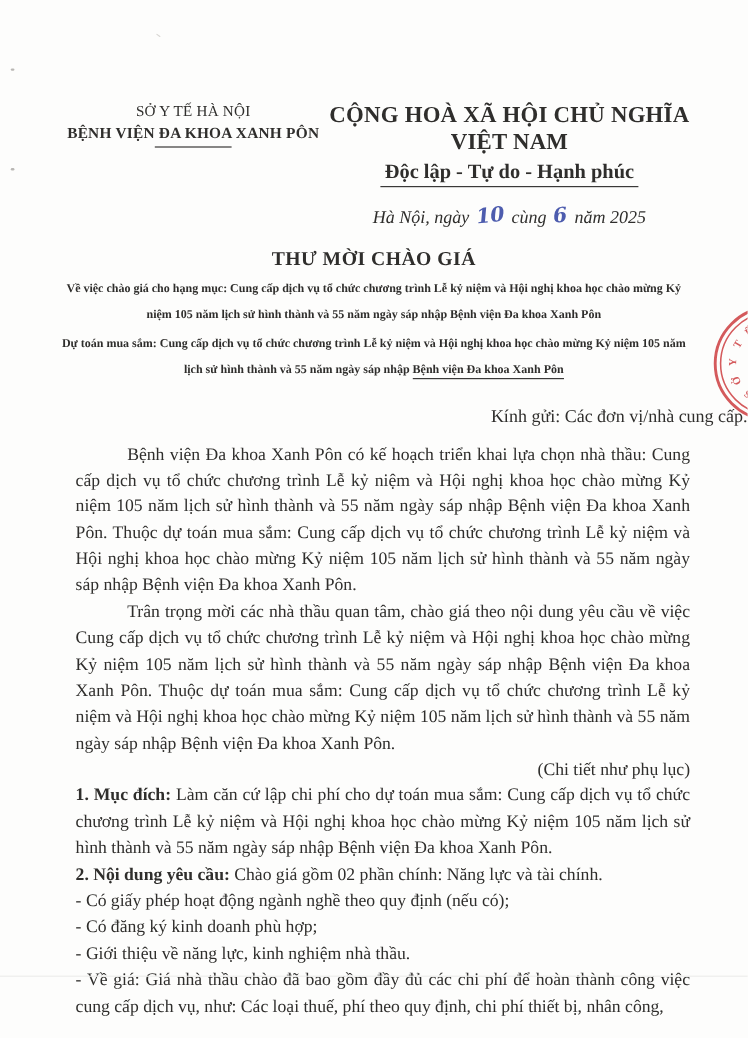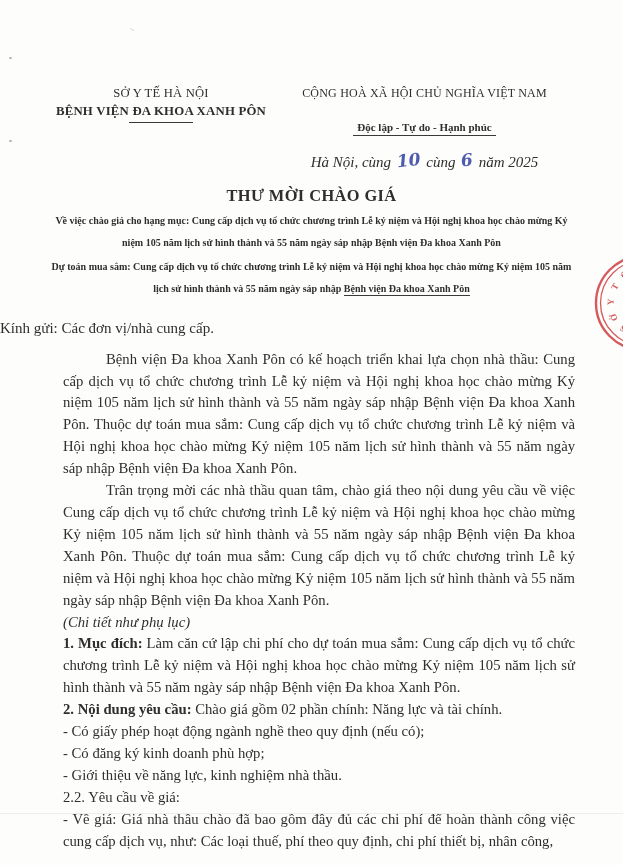--- a/index.html
+++ b/index.html
@@ -14,49 +14,49 @@
   }
   .page{position:relative;width:623px;height:865px;}
 
   
   .header{display:flex;padding:86px 44px 0 52px;}
   .header-left{width:218px;text-align:center;}
   .hl1{font-size:12.6px;letter-spacing:.2px;}
   .hl2{font-size:12.8px;font-weight:bold;margin-top:3px;letter-spacing:.2px;}
   .hl-rule{width:64px;border-bottom:1.4px solid #3a3938;margin:3px auto 0;}
   .header-right{flex:1;text-align:center;}
-  .hr1{font-size:12px;font-weight:normal;letter-spacing:.2px;}
-  .hr2{font-size:11px;font-weight:bold;margin-top:20px;display:inline-block;
+  .hr1{font-size:19px;font-weight:bold;letter-spacing:.2px;}
+  .hr2{font-size:17px;font-weight:bold;margin-top:3px;display:inline-block;
        border-bottom:1.4px solid #3a3938;padding:0 4px 2px;}
   .dateline{margin-top:15px;font-style:italic;font-size:15px;white-space:nowrap;}
   .handwrite{
     color:#4d5cae;
     font-size:17px;
     font-weight:bold;
     font-style:italic;
     display:inline-block;
     transform:rotate(-6deg) translateY(-1px);
     padding:0 2px;
     font-family:"DejaVu Serif",serif;
   }
 
   
   .title{margin-top:15px;text-align:center;font-size:16.4px;font-weight:bold;letter-spacing:.4px;}
   .subtitle{width:520px;margin:4px auto 0;text-align:center;font-weight:bold;
             font-size:10px;line-height:22.4px;}
   .subtitle2{margin-top:1px;}
   .u{border-bottom:1.1px solid #3a3938;padding-bottom:1px;}
 
-  .salutation{margin-top:19px;text-align:left;font-size:15px;}
+  .salutation{margin-top:19px;text-align:right;font-size:15px;}
 
   
   .body-text{margin:12px 48px 0 63px;font-size:14.7px;line-height:21.9px;text-align:justify;}
   .body-text p{margin:0;}
   .indent{text-indent:43px;}
-  .note{text-align:left;font-style:italic;text-indent:0;}
+  .note{text-align:right;text-indent:0;}
   .b{font-weight:bold;}
   .i{font-style:italic;}
 
   
   .stamp{position:absolute;top:252px;right:0;width:30px;height:105px;pointer-events:none;}
   .stamp svg{display:block;}
 
   
   .scanline{position:absolute;left:0;top:813px;width:623px;height:1px;background:#ededeb;}
   .speck{position:absolute;background:#b9b7b4;border-radius:1px;}
@@ -79,21 +79,21 @@
       <div class="hl1">SỞ Y TẾ HÀ NỘI</div>
       <div class="hl2">BỆNH VIỆN ĐA KHOA XANH PÔN</div>
       <div class="hl-rule"></div>
     </div>
     <div class="header-right">
       <div class="hr1">CỘNG HOÀ XÃ HỘI CHỦ NGHĨA VIỆT NAM</div>
       <div>
         <span class="hr2">Độc lập - Tự do - Hạnh phúc</span>
       </div>
       <div class="dateline">
-        <span>Hà Nội, cùng</span>
+        <span>Hà Nội, ngày</span>
         <span class="handwrite">10</span>
         <span>cùng</span>
         <span class="handwrite">6</span>
         <span>năm 2025</span>
       </div>
     </div>
   </div>
 
   <div class="title">THƯ MỜI CHÀO GIÁ</div>
   <div class="subtitle">Về việc chào giá cho hạng mục: Cung cấp dịch vụ tổ chức chương trình Lễ kỷ niệm và Hội nghị khoa học chào mừng Kỷ niệm 105 năm lịch sử hình thành và 55 năm ngày sáp nhập Bệnh viện Đa khoa Xanh Pôn</div>
@@ -105,21 +105,20 @@
 
   <div class="body-text">
     <p class="indent">Bệnh viện Đa khoa Xanh Pôn có kế hoạch triển khai lựa chọn nhà thầu: Cung cấp dịch vụ tổ chức chương trình Lễ kỷ niệm và Hội nghị khoa học chào mừng Kỷ niệm 105 năm lịch sử hình thành và 55 năm ngày sáp nhập Bệnh viện Đa khoa Xanh Pôn. Thuộc dự toán mua sắm: Cung cấp dịch vụ tổ chức chương trình Lễ kỷ niệm và Hội nghị khoa học chào mừng Kỷ niệm 105 năm lịch sử hình thành và 55 năm ngày sáp nhập Bệnh viện Đa khoa Xanh Pôn.</p>
     <p class="indent">Trân trọng mời các nhà thầu quan tâm, chào giá theo nội dung yêu cầu về việc Cung cấp dịch vụ tổ chức chương trình Lễ kỷ niệm và Hội nghị khoa học chào mừng Kỷ niệm 105 năm lịch sử hình thành và 55 năm ngày sáp nhập Bệnh viện Đa khoa Xanh Pôn. Thuộc dự toán mua sắm: Cung cấp dịch vụ tổ chức chương trình Lễ kỷ niệm và Hội nghị khoa học chào mừng Kỷ niệm 105 năm lịch sử hình thành và 55 năm ngày sáp nhập Bệnh viện Đa khoa Xanh Pôn.</p>
     <p class="note">(Chi tiết như phụ lục)</p>
     <p><span class="b">1. Mục đích:</span><span> Làm căn cứ lập chi phí cho dự toán mua sắm: Cung cấp dịch vụ tổ chức chương trình Lễ kỷ niệm và Hội nghị khoa học chào mừng Kỷ niệm 105 năm lịch sử hình thành và 55 năm ngày sáp nhập Bệnh viện Đa khoa Xanh Pôn.</span></p>
     <p><span class="b">2. Nội dung yêu cầu:</span><span> Chào giá gồm 02 phần chính: Năng lực và tài chính.</span></p>
     <p>- Có giấy phép hoạt động ngành nghề theo quy định (nếu có);</p>
     <p>- Có đăng ký kinh doanh phù hợp;</p>
     <p>- Giới thiệu về năng lực, kinh nghiệm nhà thầu.</p>
-    <p>2.2. Yêu cầu về giá:</p>
     <p>- Về giá: Giá nhà thầu chào đã bao gồm đầy đủ các chi phí để hoàn thành công việc cung cấp dịch vụ, như: Các loại thuế, phí theo quy định, chi phí thiết bị, nhân công,</p>
   </div>
 
   <div class="stamp">
     <svg width="30" height="105" viewBox="0 0 30 105">
       <g fill="none" stroke="#d45a5c">
         <circle cx="50" cy="51" r="47" stroke-width="2.4"></circle>
         <circle cx="50" cy="51" r="42.5" stroke-width="1.3"></circle>
       </g>
       <g fill="#d45a5c" font-family="Liberation Serif, DejaVu Serif, serif" font-size="9" font-weight="bold" text-anchor="middle">

